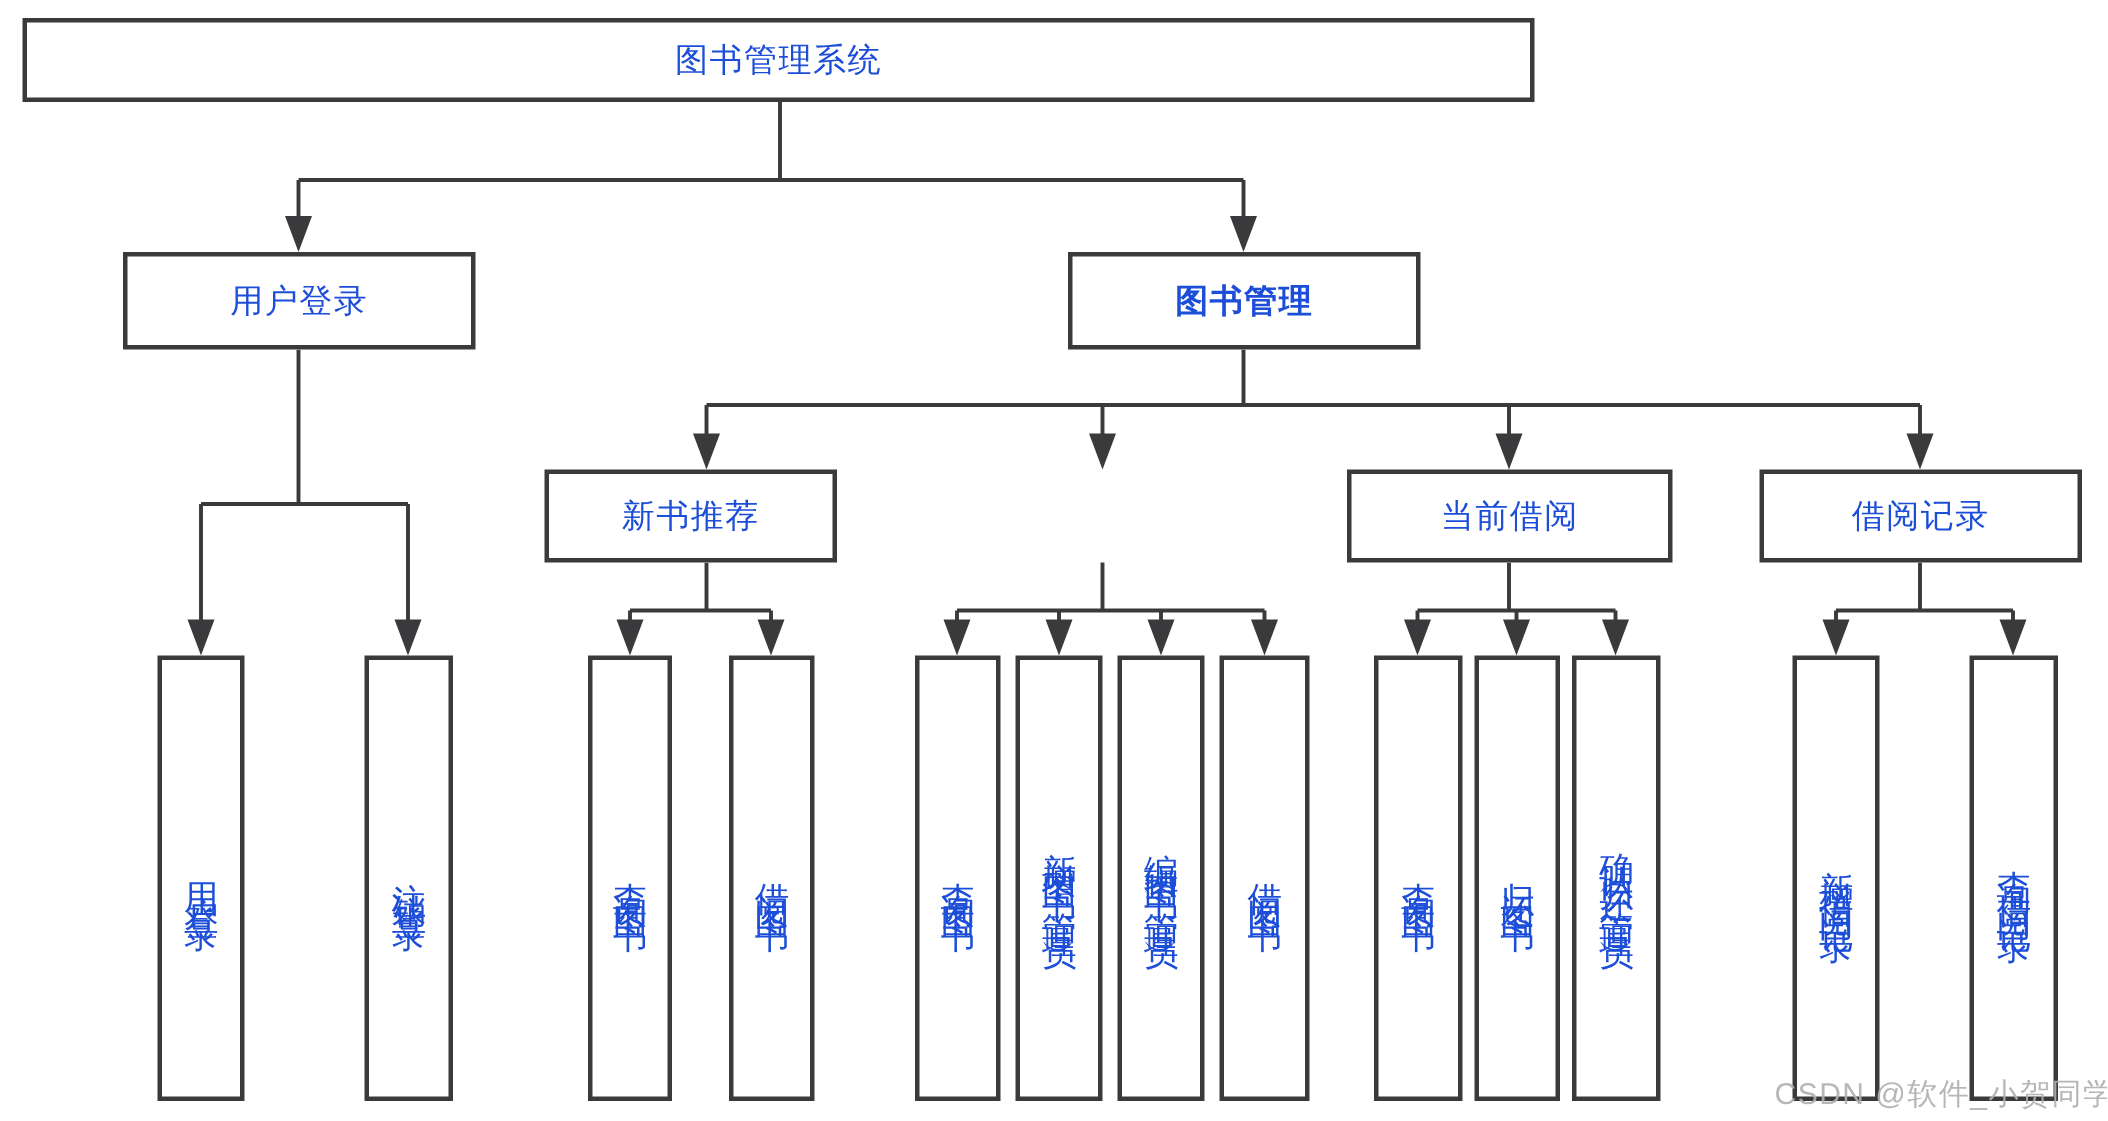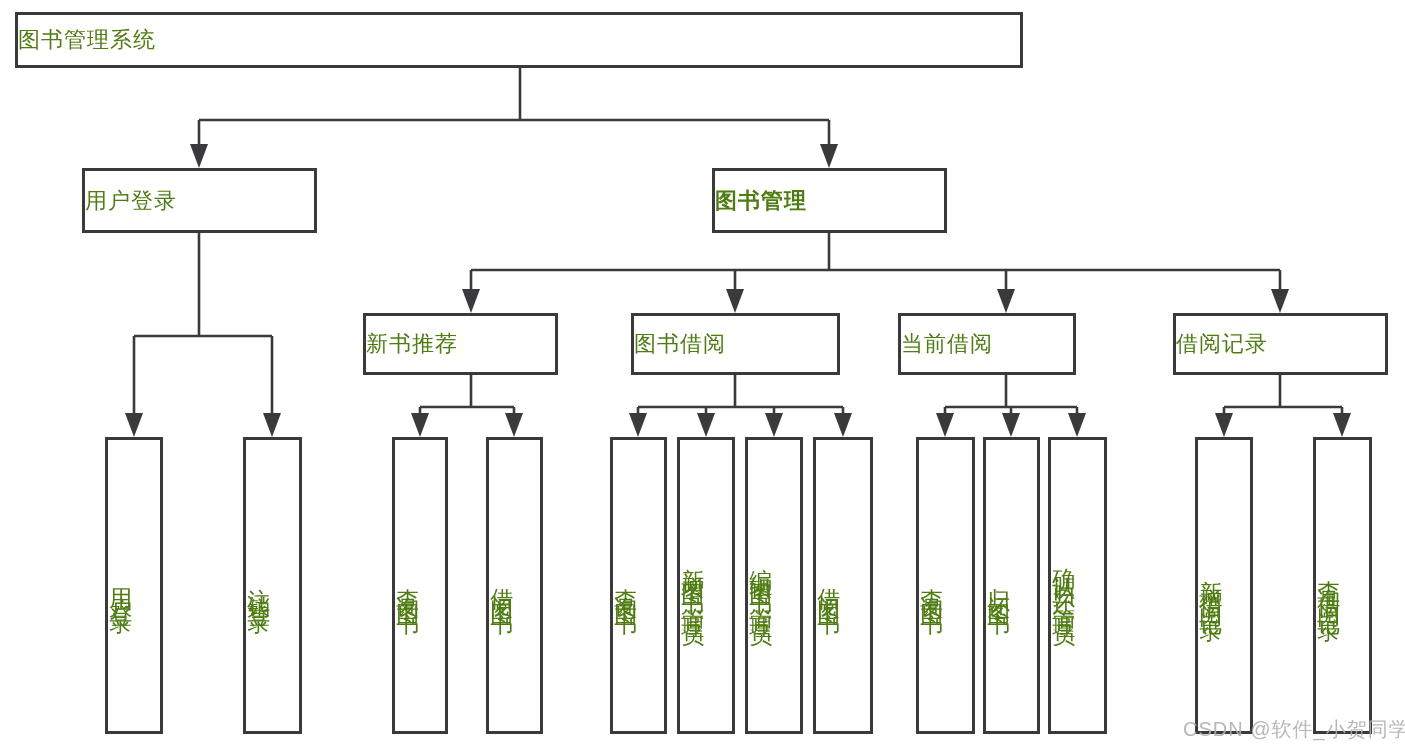--- a/index.html
+++ b/index.html
@@ -16,39 +16,40 @@
     left: 0; top: 0;
     width: 1405px; height: 747px;
   }
   .node {
     position: absolute;
     box-sizing: border-box;
     border: 3px solid #3a3a3c;
     background: #ffffff;
     display: flex;
     align-items: center;
-    color: #4d7c0f;
+    justify-content: center;
+    color: #1d4ed8;
     font-size: 22px;
     letter-spacing: 1px;
   }
   .vnode span {
     writing-mode: vertical-rl;
     font-size: 23px;
     letter-spacing: 8px;
     line-height: 1.1;
   }
   
   #n-root            { left: 15px;   top: 12px;  width: 1008px; height: 56px; }
   
   #n-user-login      { left: 82px;   top: 168px; width: 235px;  height: 65px; }
   #n-book-mgmt       { left: 712px;  top: 168px; width: 235px;  height: 65px; font-weight: bold; }
   
   #n-new-book-rec    { left: 363px;  top: 313px; width: 195px;  height: 62px; }
   #n-book-borrow     { left: 631px;  top: 313px; width: 209px;  height: 62px; }
-  #n-current-borrow  { left: 898px;  top: 313px; width: 178px;  height: 62px; }
+  #n-current-borrow  { left: 898px;  top: 313px; width: 217px;  height: 62px; }
   #n-borrow-records  { left: 1173px; top: 313px; width: 215px;  height: 62px; }
   
   .leaf { top: 437px; height: 297px; }
   #l-ul-login   { left: 105px;  width: 58px; }
   #l-ul-logout  { left: 243px;  width: 59px; }
   #l-nb-query   { left: 392px;  width: 56px; }
   #l-nb-borrow  { left: 486px;  width: 57px; }
   #l-bb-query   { left: 610px;  width: 57px; }
   #l-bb-add     { left: 677px;  width: 58px; }
   #l-bb-edit    { left: 745px;  width: 58px; }
@@ -138,23 +139,20 @@
   <div class="node" id="n-user-login">
     <span>用户登录</span>
   </div>
   <div class="node" id="n-book-mgmt">
     <span>图书管理</span>
   </div>
 
   <div class="node" id="n-new-book-rec">
     <span>新书推荐</span>
   </div>
-  <div class="node" id="n-book-borrow">
-    <span>图书借阅</span>
-  </div>
   <div class="node" id="n-current-borrow">
     <span>当前借阅</span>
   </div>
   <div class="node" id="n-borrow-records">
     <span>借阅记录</span>
   </div>
 
   <div class="node vnode leaf" id="l-ul-login">
     <span>用户登录</span>
   </div>

